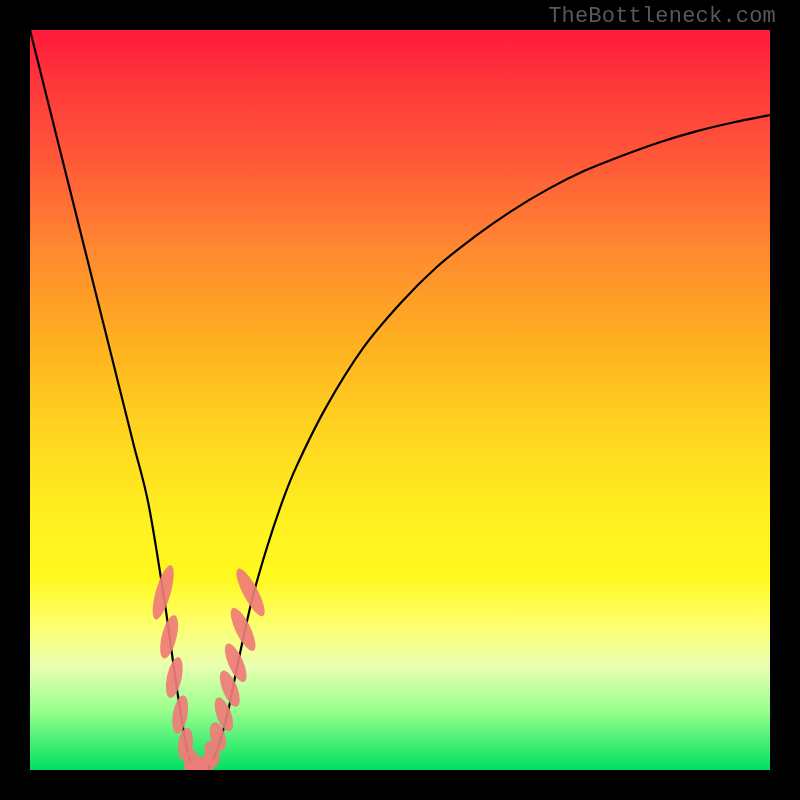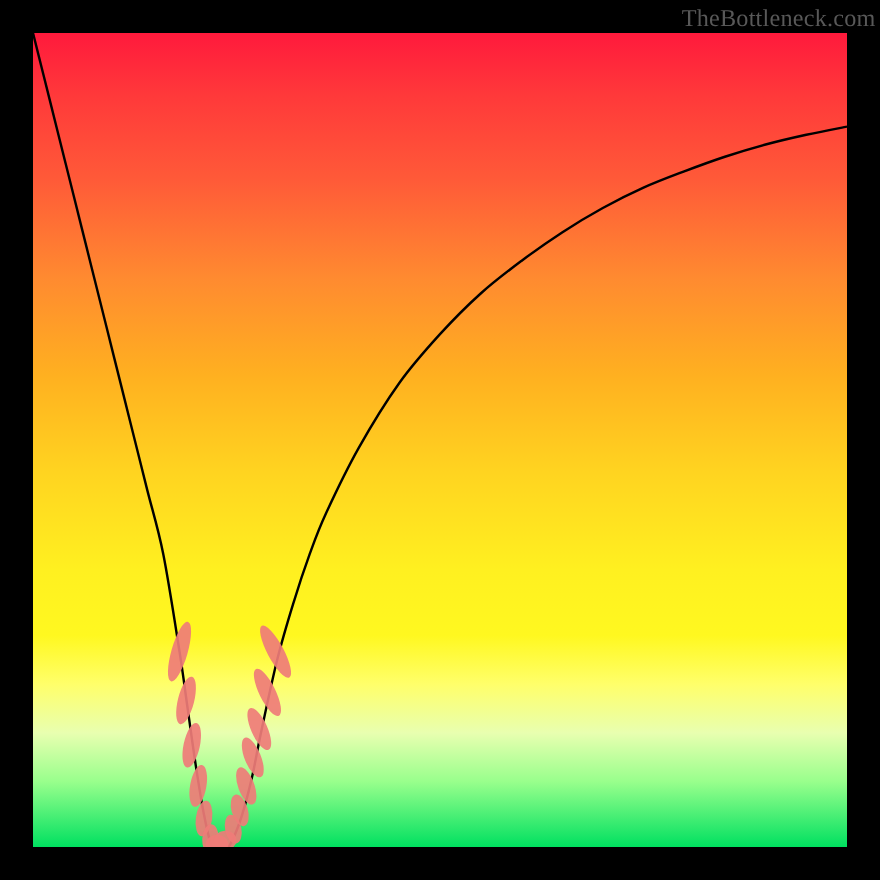--- a/index.html
+++ b/index.html
@@ -43,22 +43,22 @@
     position: absolute;
     left: 0;
     top: 0;
     width: 740px;
     height: 740px;
     pointer-events: none;
   }
   .watermark {
     position: absolute;
     top: 4px;
-    right: 4px;
-    font-family: Liberation Serif, serif;
+    right: 24px;
+    font-family: Liberation Mono, monospace;
     font-size: 22px;
     color: #585858;
     letter-spacing: 0.2px;
     font-weight: 500;
   }
 </style>
 </head>
 <body>
 
 <div class="frame">

